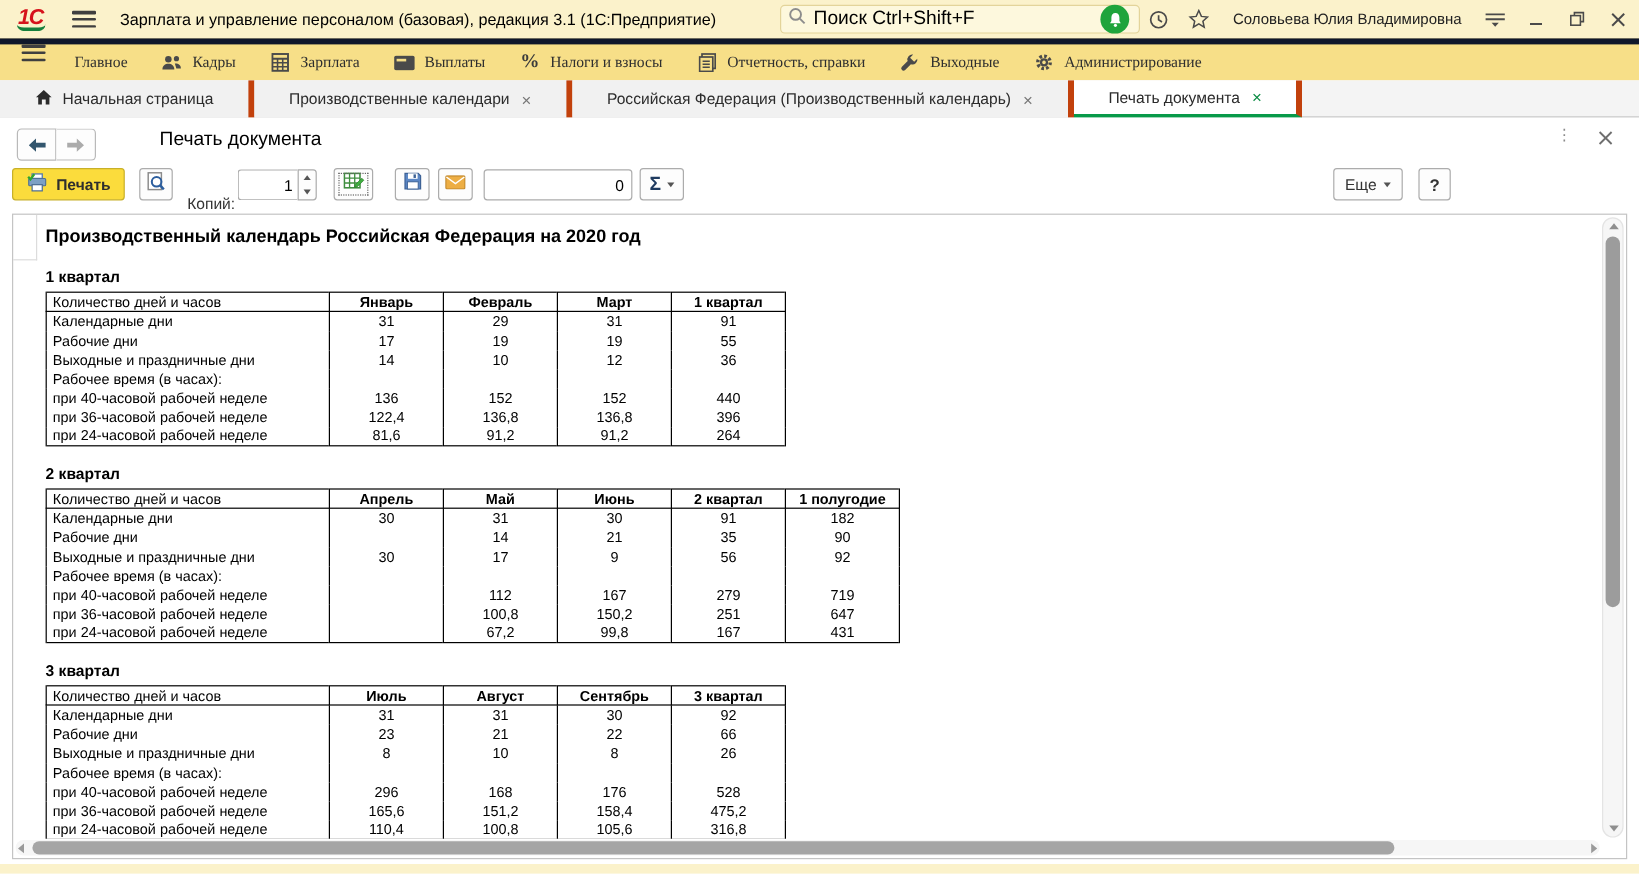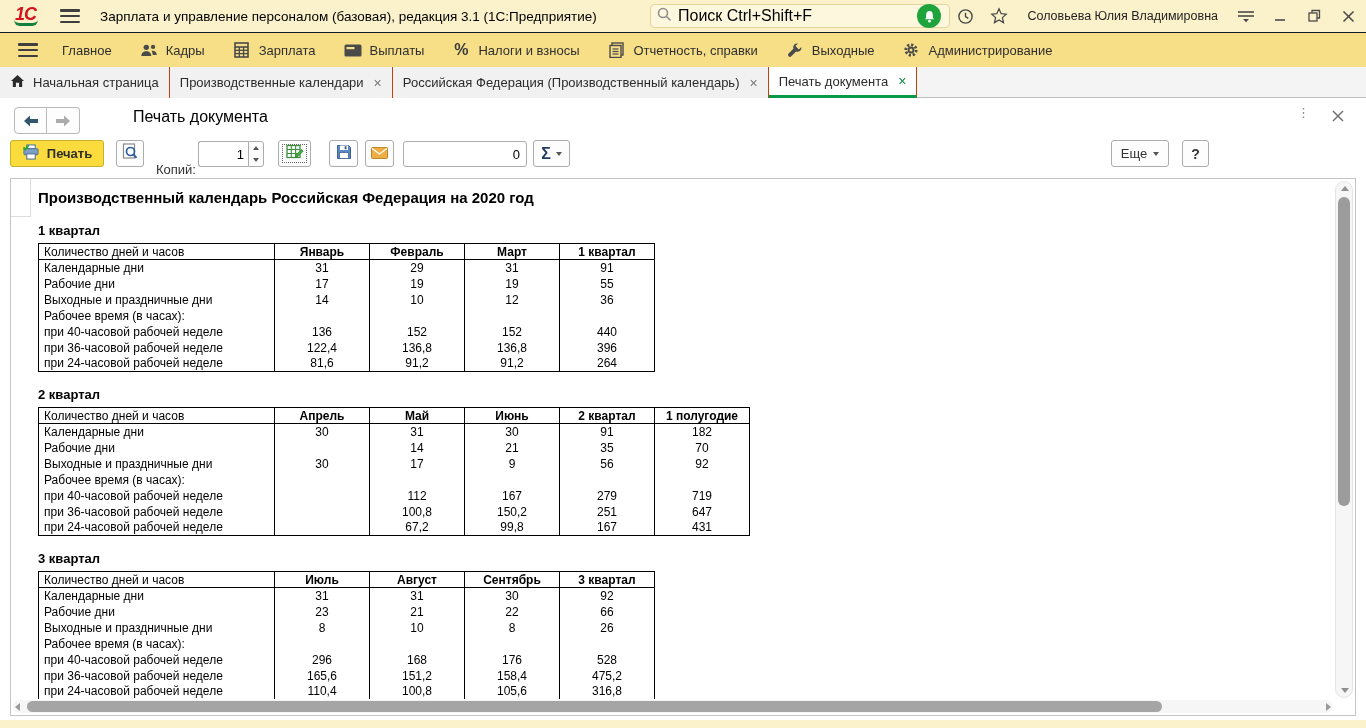--- a/index.html
+++ b/index.html
@@ -21,32 +21,32 @@
     display:flex; align-items:center; padding:0 6px; }
   .search-box .ph { color:#000000; font-size:16px; margin-left:6px; }
   .tb-icons { position:absolute; right:8px; top:0; height:32px; display:flex; align-items:center; gap:14px; }
   .bell-circle { width:24px; height:24px; border-radius:50%; background:#1FA43C;
     display:flex; align-items:center; justify-content:center; }
   .username { font-size:12.5px; color:#222; margin:0 4px; }
   .winbtn { width:20px; height:20px; display:flex; align-items:center; justify-content:center; cursor:pointer; }
 
   
   .menubar { position:absolute; left:0; top:32px; width:1366px; height:35px;
-    background:#F7DF88; display:flex; align-items:center; border-top:1px solid #0f172a; }
+    background:#F7DF88; display:flex; border-top:5px solid #0f172a;font-family:Liberation Serif, serif; }
   .menubar .hamburger { margin-left:18px; margin-right:10px; }
   .menu-item { display:flex; align-items:center; gap:8px; padding:0 14px; height:100%;
     cursor:pointer; font-size:13px; color:#2F2F2F; white-space:nowrap; }
   .menu-item .mi { width:18px; height:18px; display:flex; align-items:center; justify-content:center; }
   .pct { font-weight:bold; font-size:16px; color:#3C3C3C; }
 
   
   .tabbar { position:absolute; left:0; top:67px; width:1366px; height:31px;
     background:#F4F4F4; border-bottom:1px solid #BFBFBF; display:flex; }
-  .tab { display:flex; align-items:center; gap:8px; padding:0 10px; font-size:13px; color:#2B2B2B;
-    border-right:1px solid #c2410c; background:#F1F1F1; cursor:pointer; white-space:nowrap; height:31px; }
+  .tab { display:flex; align-items:center; gap:8px; padding:0 29px; font-size:13px; color:#2B2B2B;
+    border-right:5px solid #c2410c; background:#F1F1F1; cursor:pointer; white-space:nowrap; height:31px; }
   .tab.active { background:#FFFFFF; border-bottom:3px solid #089A49; }
   .tab .tclose { color:#777; font-size:14px; margin-left:2px; cursor:pointer; }
   .tab.active .tclose { color:#0B8C44; }
 
   
   .content { position:absolute; left:0; top:98px; width:1366px; height:630px; background:#fff; }
   .navgroup { position:absolute; left:14px; top:9px; display:flex; }
   .navbtn { width:33px; height:27px; background:#FDFDFD; border:1px solid #B9B9B9;
     display:flex; align-items:center; justify-content:center; cursor:pointer; }
   .navbtn.back { border-radius:4px 0 0 4px; }
@@ -496,21 +496,21 @@
               <td>30</td>
               <td>91</td>
               <td>182</td>
             </tr>
             <tr>
               <td class="c-first">Рабочие дни</td>
               <td></td>
               <td>14</td>
               <td>21</td>
               <td>35</td>
-              <td>70</td>
+              <td>90</td>
             </tr>
             <tr>
               <td class="c-first">Выходные и праздничные дни</td>
               <td>30</td>
               <td>17</td>
               <td>9</td>
               <td>56</td>
               <td>92</td>
             </tr>
             <tr>

